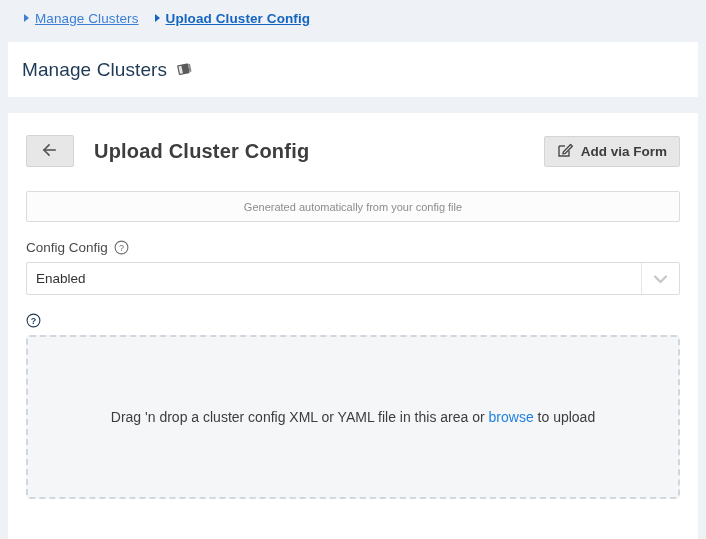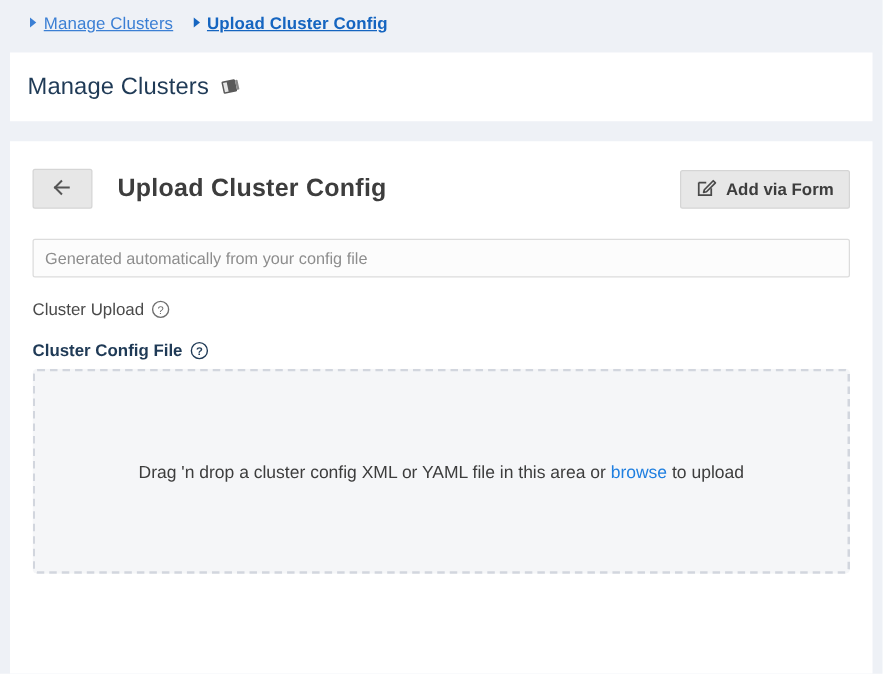--- a/index.html
+++ b/index.html
@@ -135,24 +135,25 @@
     cursor: pointer;
   }
 
   .text-input {
     width: 100%;
     height: 31px;
     border: 1px solid #dcdcdc;
     border-radius: 2px;
     background: #fcfcfc;
     padding: 6px 9px;
-    font-size: 13px;
+    font-size: 11px;
     color: #333;
     font-family: "Liberation Sans", sans-serif;
     outline: none;
+    text-align: center;
   }
   .text-input::placeholder { color: #8d8d8d; opacity: 1; }
 
   .field-group { margin-bottom: 18px; }
 
   .select-wrap {
     position: relative;
     width: 100%;
     height: 33px;
     border: 1px solid #dcdcdc;
@@ -250,33 +251,40 @@
       <span>Add via Form</span>
     </button>
   </div>
 
   <div class="field-group">
     <input class="text-input" type="text" placeholder="Generated automatically from your config file" style="">
   </div>
 
   <div class="field-group">
     <div class="field-label">
-      <span>Cluster Upload</span>
+      <span>Config Config</span>
       <span class="help-icon">
         <svg width="15" height="15" viewBox="0 0 15 15">
           <circle cx="7.5" cy="7.5" r="6.4" fill="none" stroke="#6f6f6f" stroke-width="1.1"></circle>
           <text x="7.5" y="11" text-anchor="middle" font-size="9" font-family="Liberation Sans, sans-serif" fill="#6f6f6f">?</text>
         </svg>
       </span>
     </div>
+    <div class="select-wrap">
+      <span class="select-value">Enabled</span>
+      <span class="select-arrow">
+        <svg width="15" height="10" viewBox="0 0 15 10">
+          <path d="M2 2.5 L7.5 8 L13 2.5" fill="none" stroke="#c6c6c6" stroke-width="2.2" stroke-linecap="round" stroke-linejoin="round"></path>
+        </svg>
+      </span>
+    </div>
   </div>
 
   <div class="field-group">
     <div class="field-label strong">
-      <span>Cluster Config File</span>
       <span class="help-icon">
         <svg width="15" height="15" viewBox="0 0 15 15">
           <circle cx="7.5" cy="7.5" r="6.4" fill="none" stroke="#1f3a56" stroke-width="1.1"></circle>
           <text x="7.5" y="11" text-anchor="middle" font-size="9" font-family="Liberation Sans, sans-serif" fill="#1f3a56">?</text>
         </svg>
       </span>
     </div>
 
     <div id="dropzone">
       <div id="dropzone-text">

